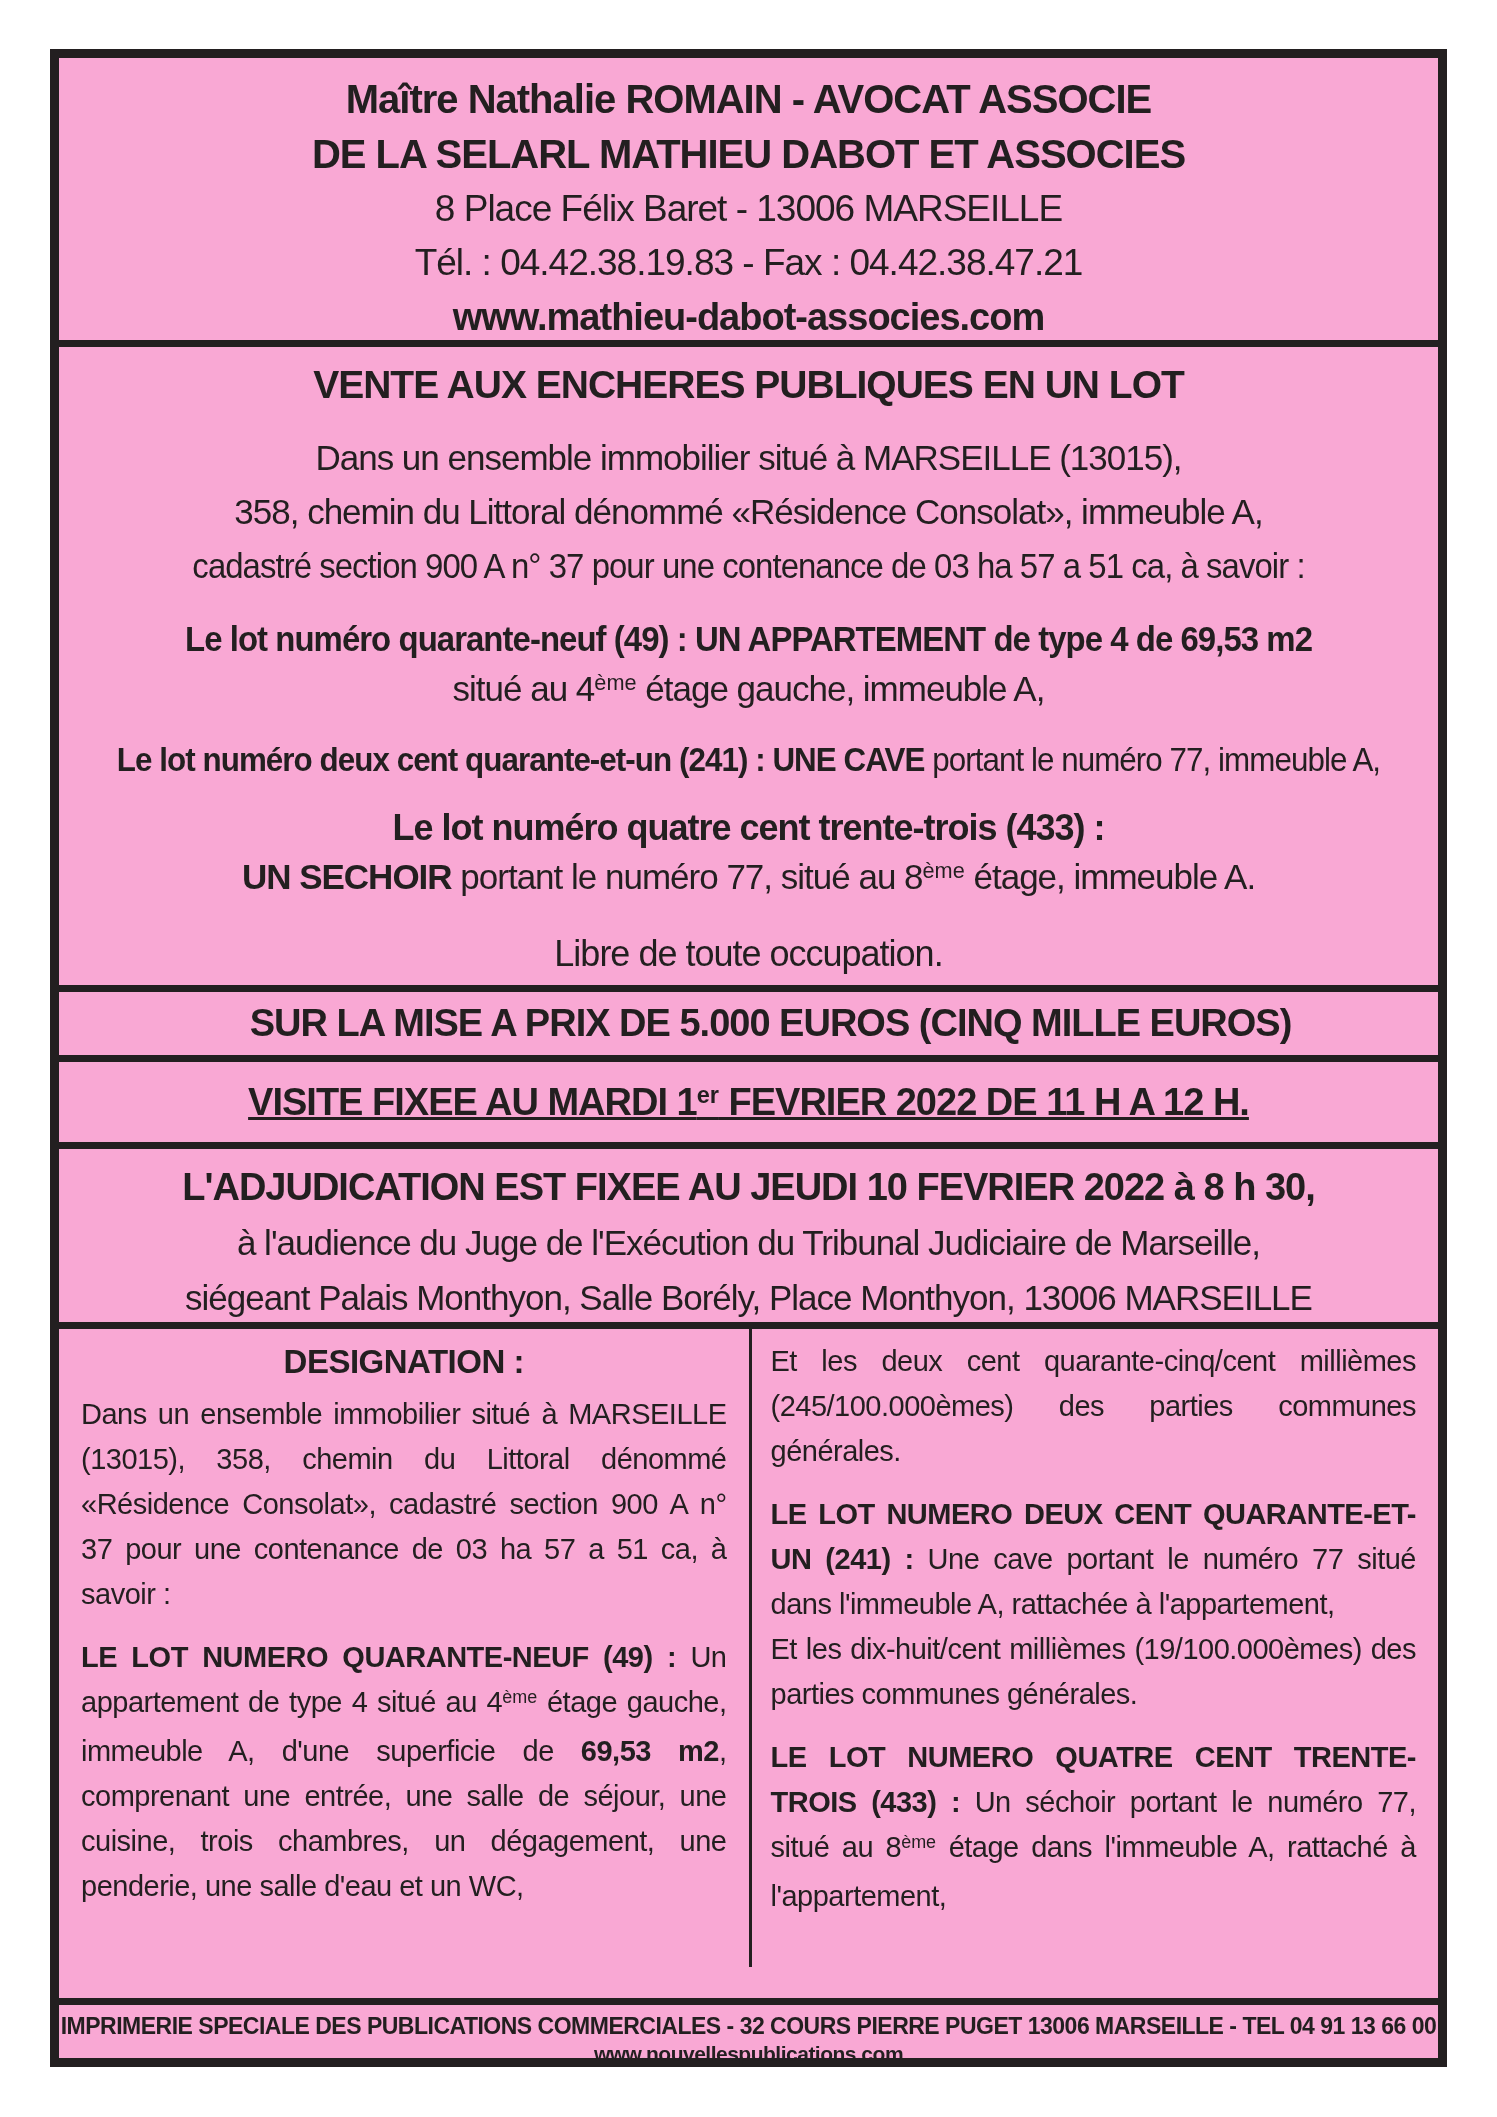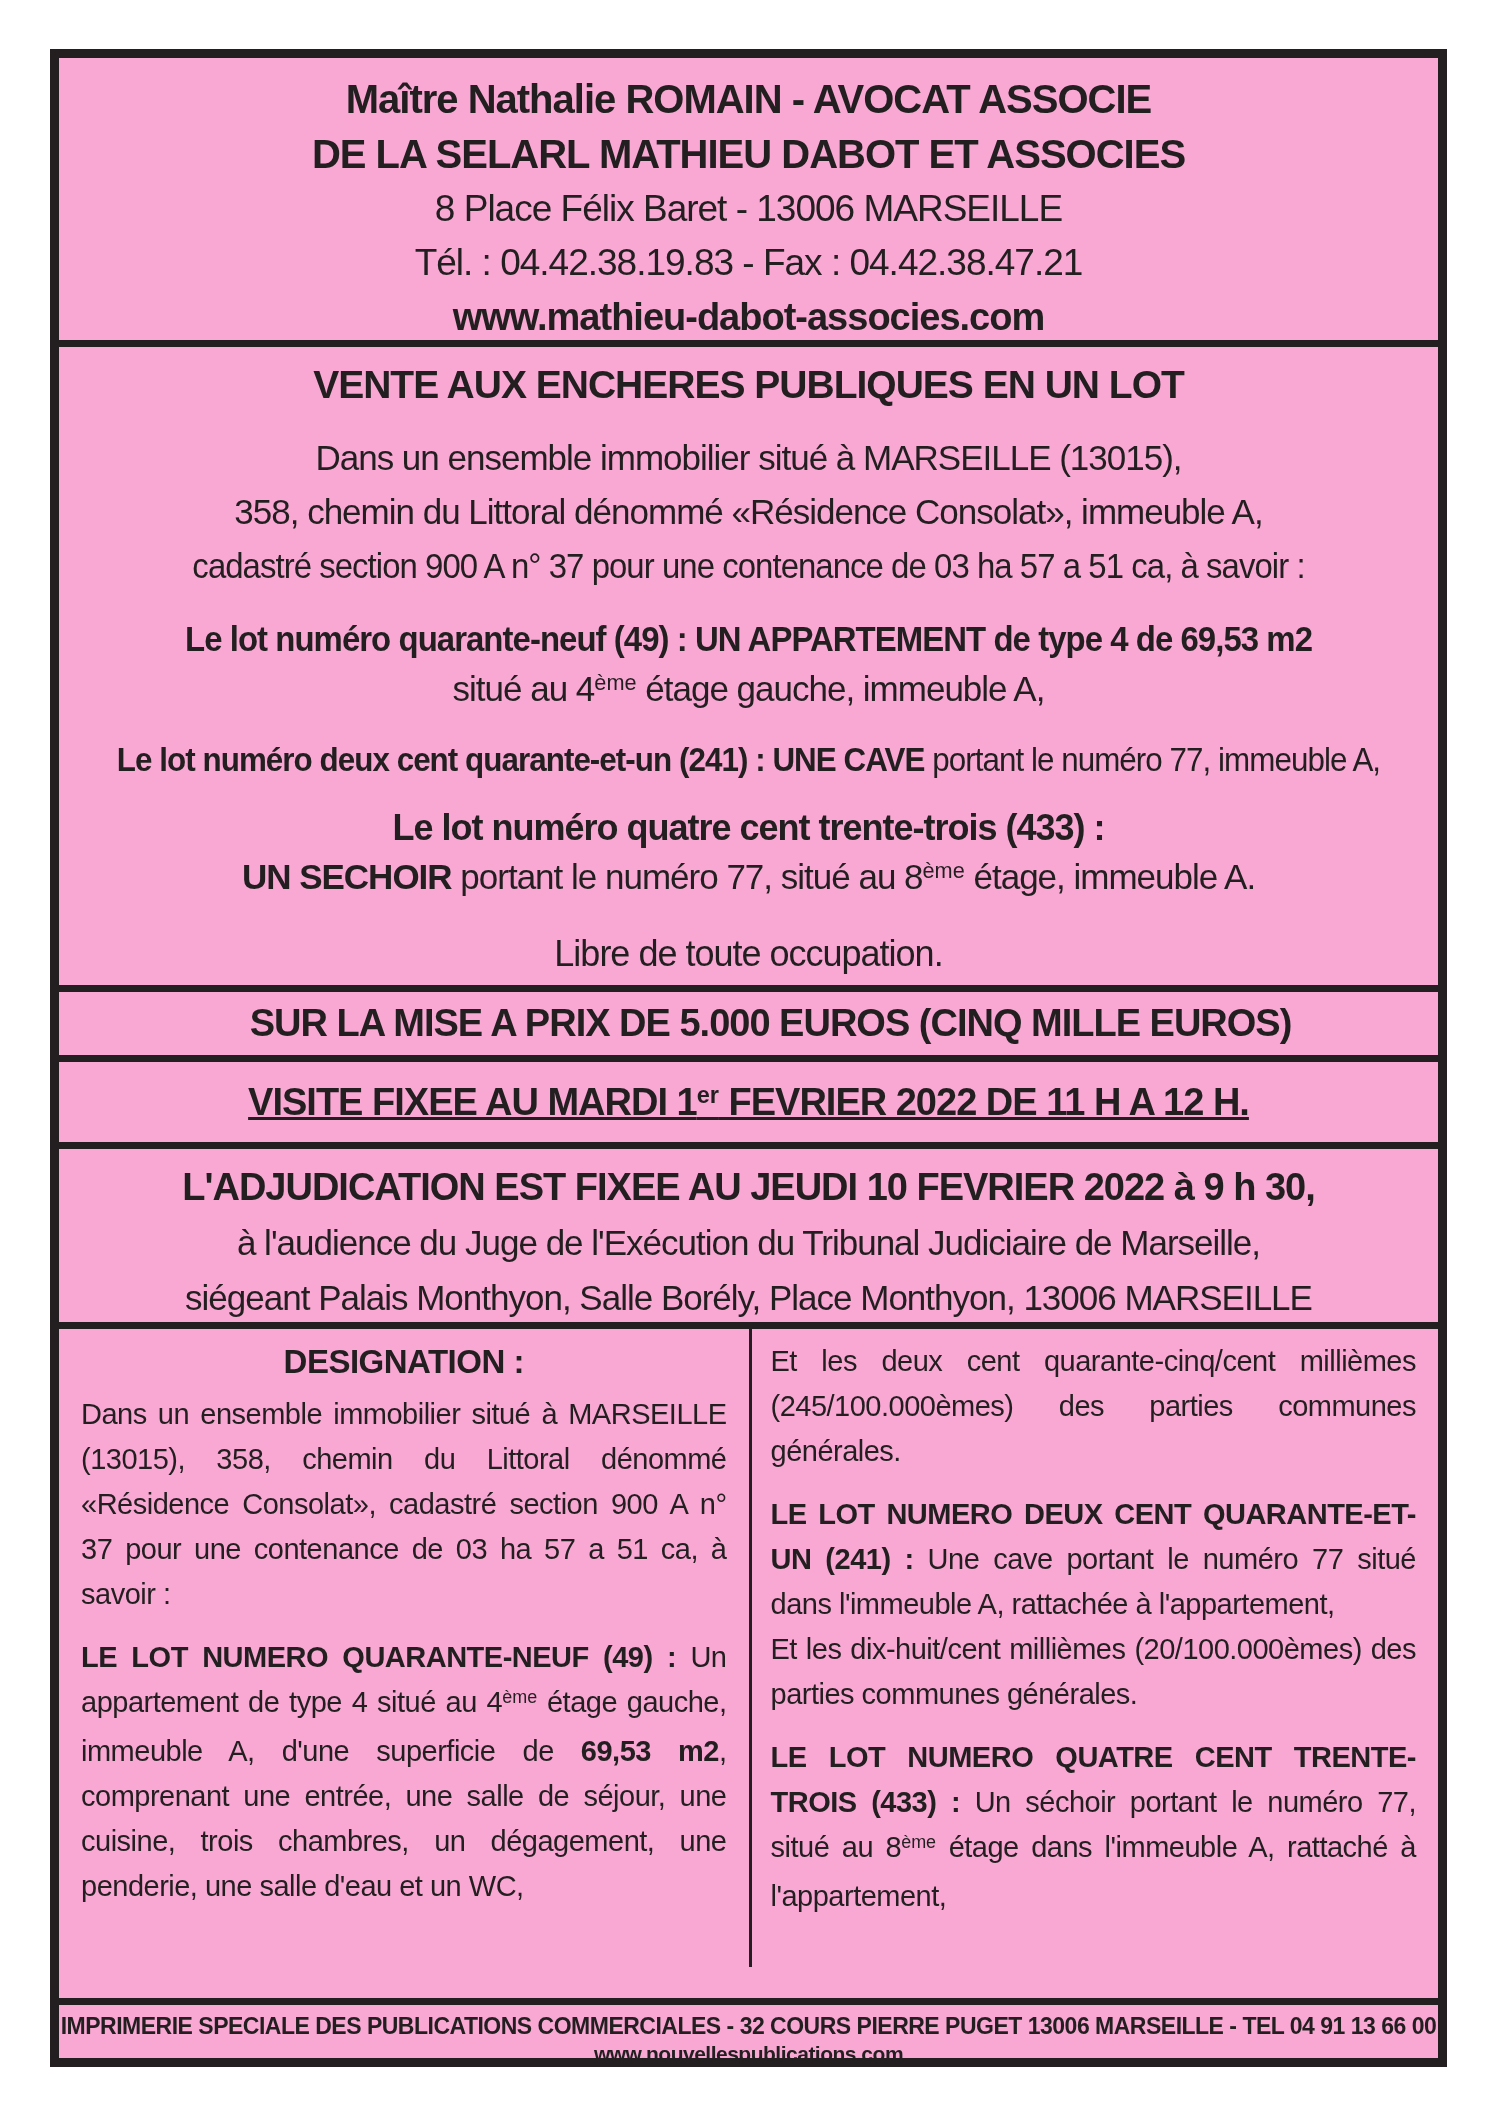--- a/index.html
+++ b/index.html
@@ -97,36 +97,36 @@
 
   <div class="sec s-banner s-price">
     <div class="banner-text">SUR LA MISE A PRIX DE 5.000 EUROS (CINQ MILLE EUROS)</div>
   </div>
 
   <div class="sec s-banner s-visit">
     <div class="banner-text"><span>VISITE FIXEE AU MARDI 1</span><span class="sup">er</span><span> FEVRIER 2022 DE 11 H A 12 H.</span></div>
   </div>
 
   <div class="sec s-adj">
-    <div class="c adj-l1">L'ADJUDICATION EST FIXEE AU JEUDI 10 FEVRIER 2022 à 9 h 30,</div>
+    <div class="c adj-l1">L'ADJUDICATION EST FIXEE AU JEUDI 10 FEVRIER 2022 à 8 h 30,</div>
     <div class="c adj-l2">à l'audience du Juge de l'Exécution du Tribunal Judiciaire de Marseille,</div>
     <div class="c adj-l3">siégeant Palais Monthyon, Salle Borély, Place Monthyon, 13006 MARSEILLE</div>
   </div>
 
   <div class="sec s-desig">
     <div class="col">
       <div class="desig-heading">DESIGNATION :</div>
       <p>Dans un ensemble immobilier situé à MARSEILLE (13015), 358, chemin du Littoral dénommé «Résidence Consolat», cadastré section 900 A n° 37 pour une contenance de 03 ha 57 a 51 ca, à savoir :</p>
       <p class="gap"><span class="b">LE LOT NUMERO QUARANTE-NEUF (49) :</span><span> Un appartement de type 4 situé au 4</span><span class="sup">ème</span><span> étage gauche, immeuble A, d'une superficie de </span><span class="b">69,53 m2</span><span>, comprenant une entrée, une salle de séjour, une cuisine, trois chambres, un dégagement, une penderie, une salle d'eau et un WC,</span></p>
     </div>
     <div class="col-divider"></div>
     <div class="col">
       <p>Et les deux cent quarante-cinq/cent millièmes (245/100.000èmes) des parties communes générales.</p>
       <p class="gap"><span class="b">LE LOT NUMERO DEUX CENT QUARANTE-ET-UN (241) :</span><span> Une cave portant le numéro 77 situé dans l'immeuble A, rattachée à l'appartement,</span></p>
-      <p>Et les dix-huit/cent millièmes (20/100.000èmes) des parties communes générales.</p>
+      <p>Et les dix-huit/cent millièmes (19/100.000èmes) des parties communes générales.</p>
       <p class="gap"><span class="b">LE LOT NUMERO QUATRE CENT TRENTE-TROIS (433) :</span><span> Un séchoir portant le numéro 77, situé au 8</span><span class="sup">ème</span><span> étage dans l'immeuble A, rattaché à l'appartement,</span></p>
     </div>
   </div>
 
   <div class="sec s-footer">
     <div class="c footer-l1">IMPRIMERIE SPECIALE DES PUBLICATIONS COMMERCIALES - 32 COURS PIERRE PUGET 13006 MARSEILLE - TEL 04 91 13 66 00</div>
     <div class="c footer-l2">www.nouvellespublications.com</div>
   </div>
 
 </div>

